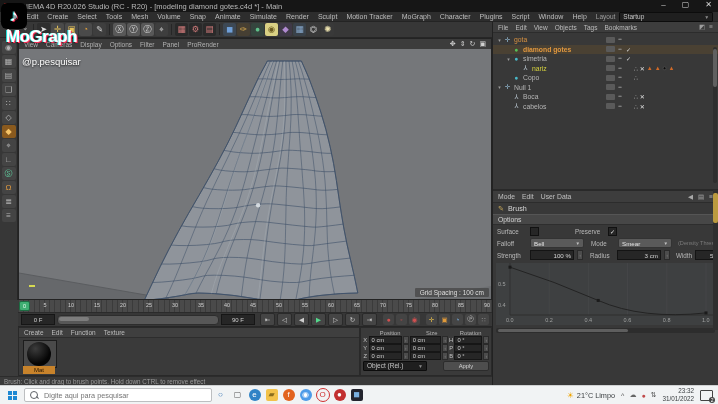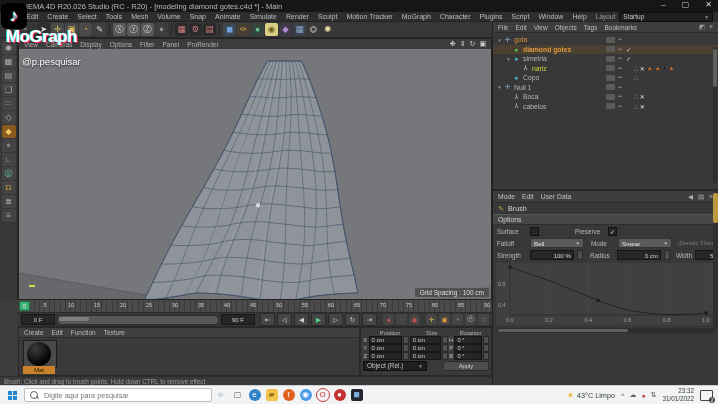--- a/index.html
+++ b/index.html
@@ -643,21 +643,21 @@
         <span class="tb-app">
           <span class="appglyph" style="color: rgb(255, 255, 255); background: rgb(194, 48, 48);">●</span>
         </span>
         <span class="tb-app">
           <span class="appglyph" style="color: rgb(122, 176, 224); background: rgb(35, 36, 46); border-radius: 2px;">◼</span>
         </span>
       </span>
     <div class="tray">
       <span class="weather">
         <span class="sun">☀</span>
-        <span>43°C Limpo</span>
+        <span>21°C Limpo</span>
       </span>
       <span id="tray-icons" style="display:flex;gap:5px;align-items:center;">
           <span style="color: rgb(85, 85, 85);">^</span>
           <span style="color: rgb(102, 102, 102);">☁</span>
           <span style="color: rgb(192, 74, 74);">●</span>
           <span style="color: rgb(85, 85, 85);">⇅</span>
         </span>
       <span class="clock">
         <div>23:32</div>
         <div>31/01/2022</div>

